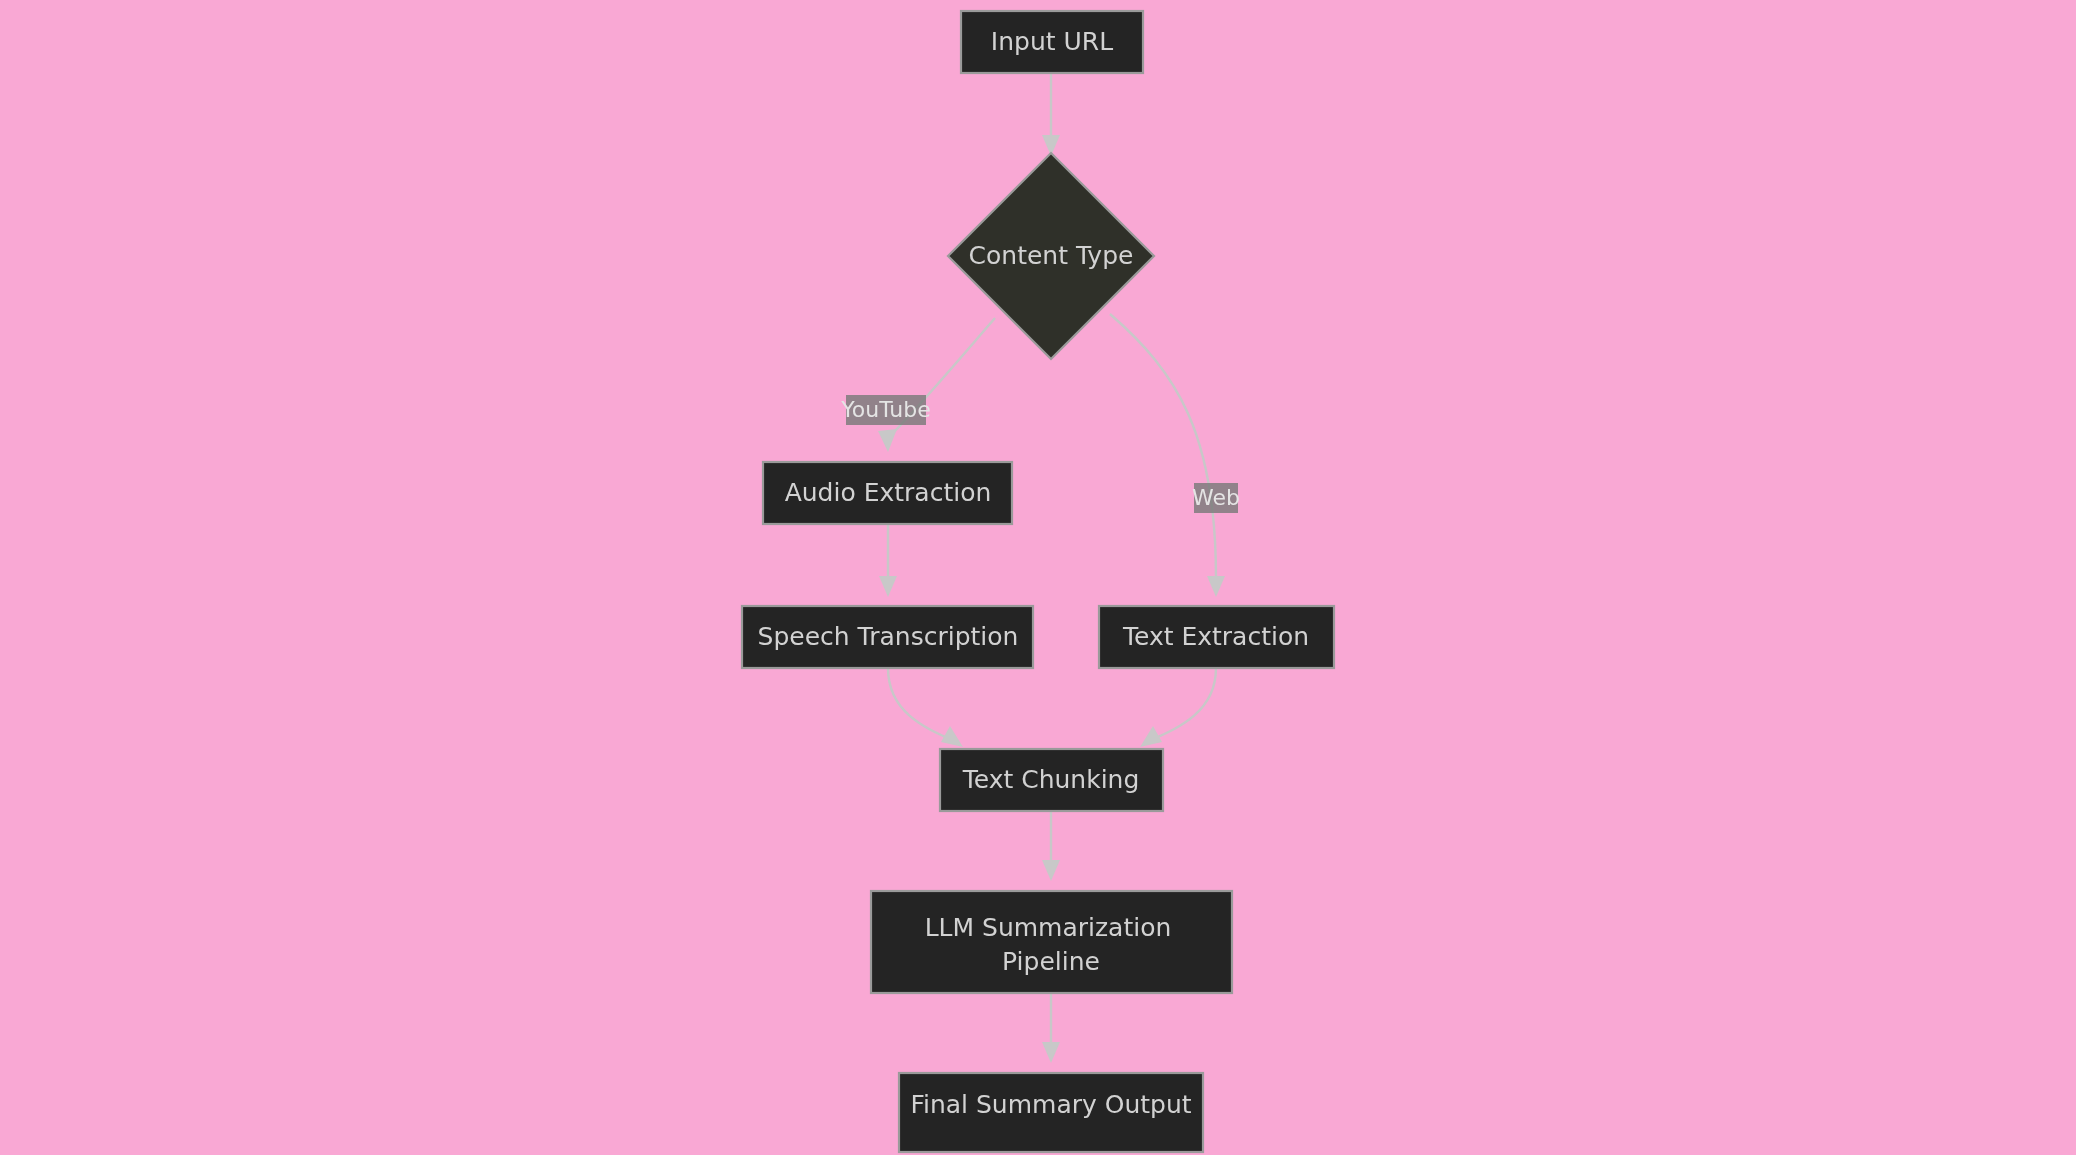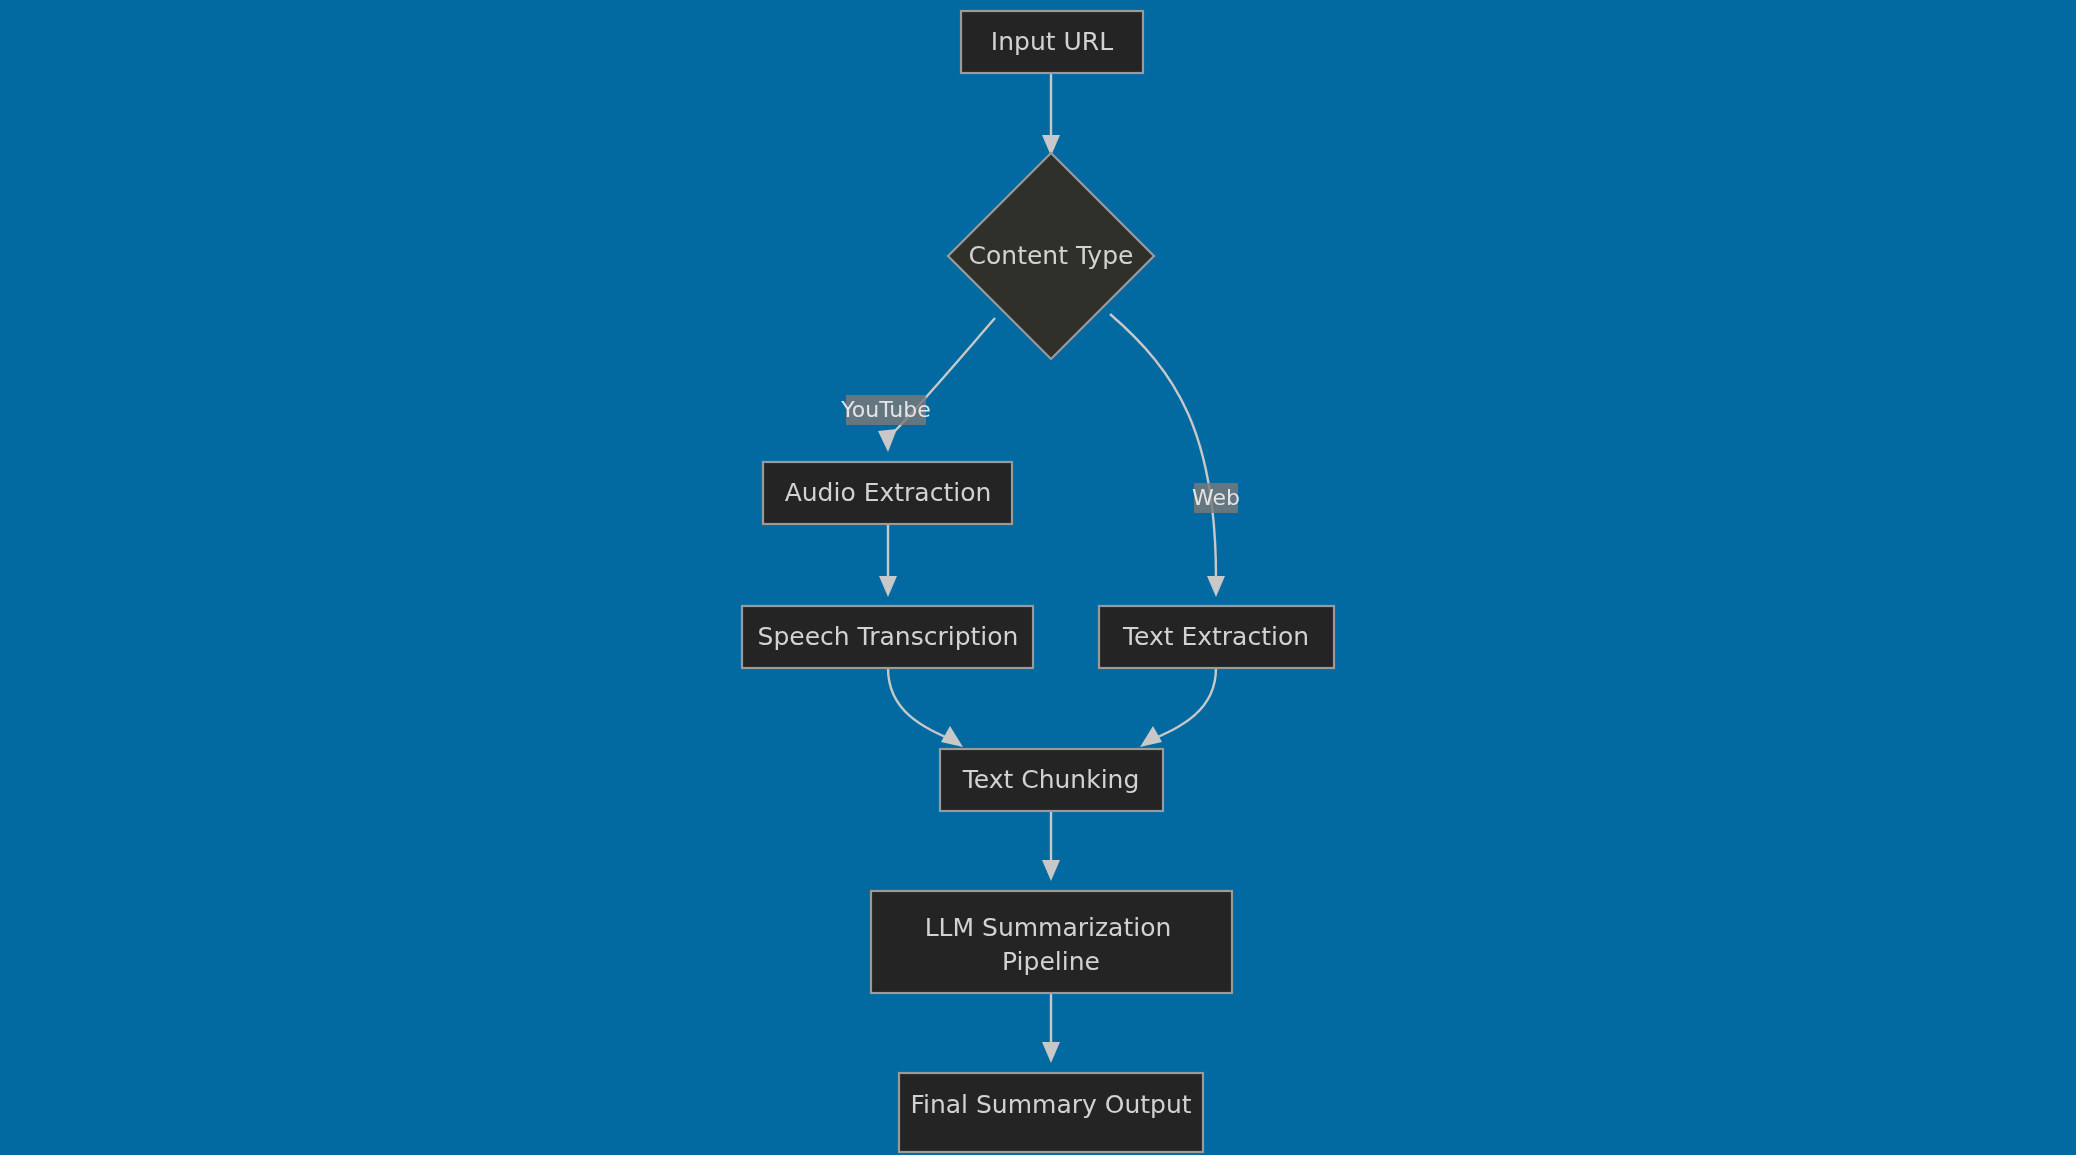--- a/index.html
+++ b/index.html
@@ -5,21 +5,21 @@
 <style>
   html, body {
     margin: 0;
     padding: 0;
     background: #020818;
   }
   #canvas {
     position: relative;
     width: 2076px;
     height: 1155px;
-    background: #0369a1;
+    background: #f9a8d4;
     overflow: hidden;
     font-family: "DejaVu Sans", "Liberation Sans", sans-serif;
   }
   #flow-svg {
     position: absolute;
     left: 0;
     top: 0;
     width: 2076px;
     height: 1155px;
   }

